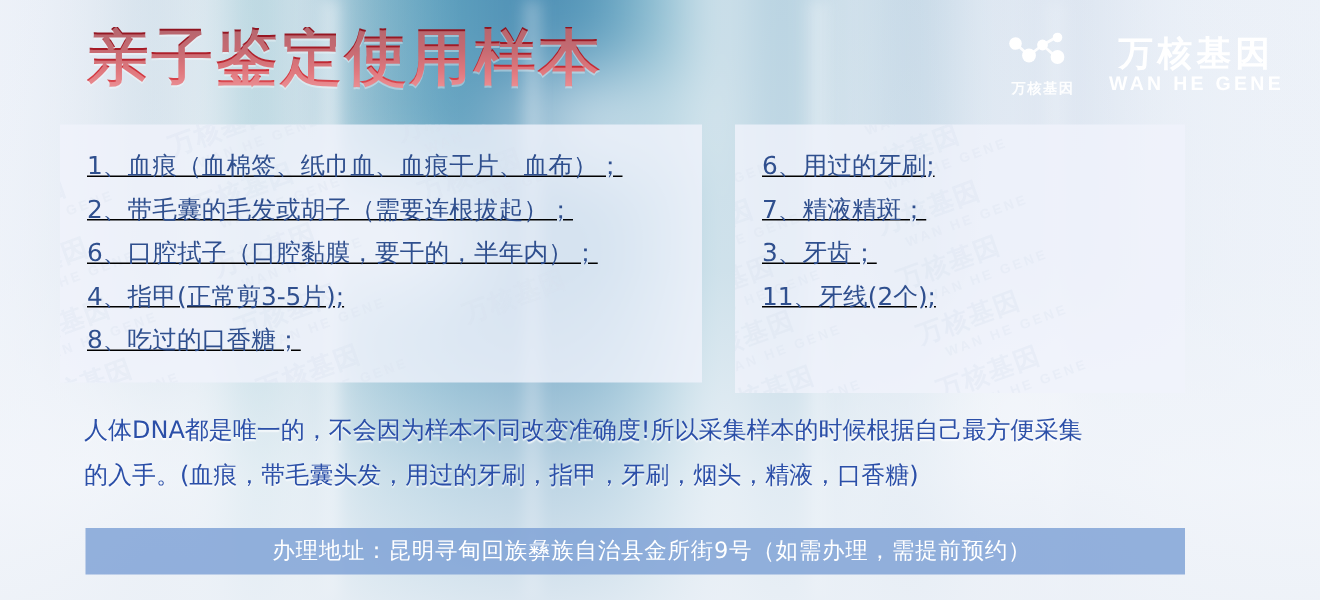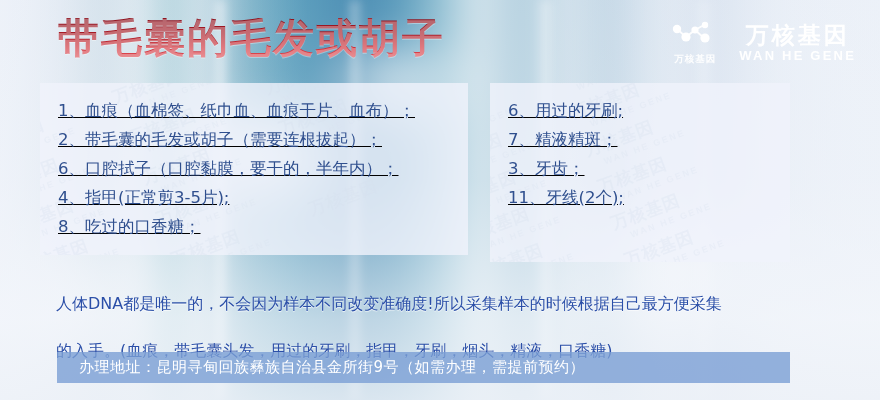--- a/index.html
+++ b/index.html
@@ -196,53 +196,53 @@
     top: 272px;
     width: 790px;
   }
   .desc-line {
     color: #2b4fa8;
     font-size: 16px;
     line-height: 30px;
     white-space: nowrap;
     text-shadow: 0 1px 1px rgba(255,255,255,0.85);
     font-family: "DejaVu Sans", "Liberation Sans", sans-serif;
-    margin-top: 17px;
   }
 
   
   .address-bar {
     position: absolute;
     left: 57px;
     top: 352px;
     width: 733px;
     height: 31px;
     background: rgba(122,159,212,0.80);
     display: flex;
     align-items: center;
+    justify-content: center;
   }
   .address-text {
     color: #ffffff;
     font-size: 15px;
     letter-spacing: 0.5px;
     padding-left: 22px;
     white-space: nowrap;
     font-family: "DejaVu Sans", "Liberation Sans", sans-serif;
   }
 </style>
 </head>
 <body>
 
 <div class="poster">
 
   <div class="bg-photo"></div>
   <div class="bg-streaks"></div>
   <div class="bg-wash"></div>
 
-  <div class="title">带毛囊的毛发或胡子</div>
+  <div class="title">亲子鉴定使用样本</div>
 
   <div class="logo">
     <div class="logo-mark">
       <span>
         <svg width="48" height="30" viewBox="0 0 48 30" aria-hidden="true">
           <g stroke="#ffffff" stroke-width="1.8" opacity="0.95">
             <line x1="6" y1="9" x2="15" y2="17"></line>
             <line x1="15" y1="17" x2="24" y2="10"></line>
             <line x1="24" y1="10" x2="33" y2="5"></line>
             <line x1="24" y1="10" x2="33" y2="18"></line>

